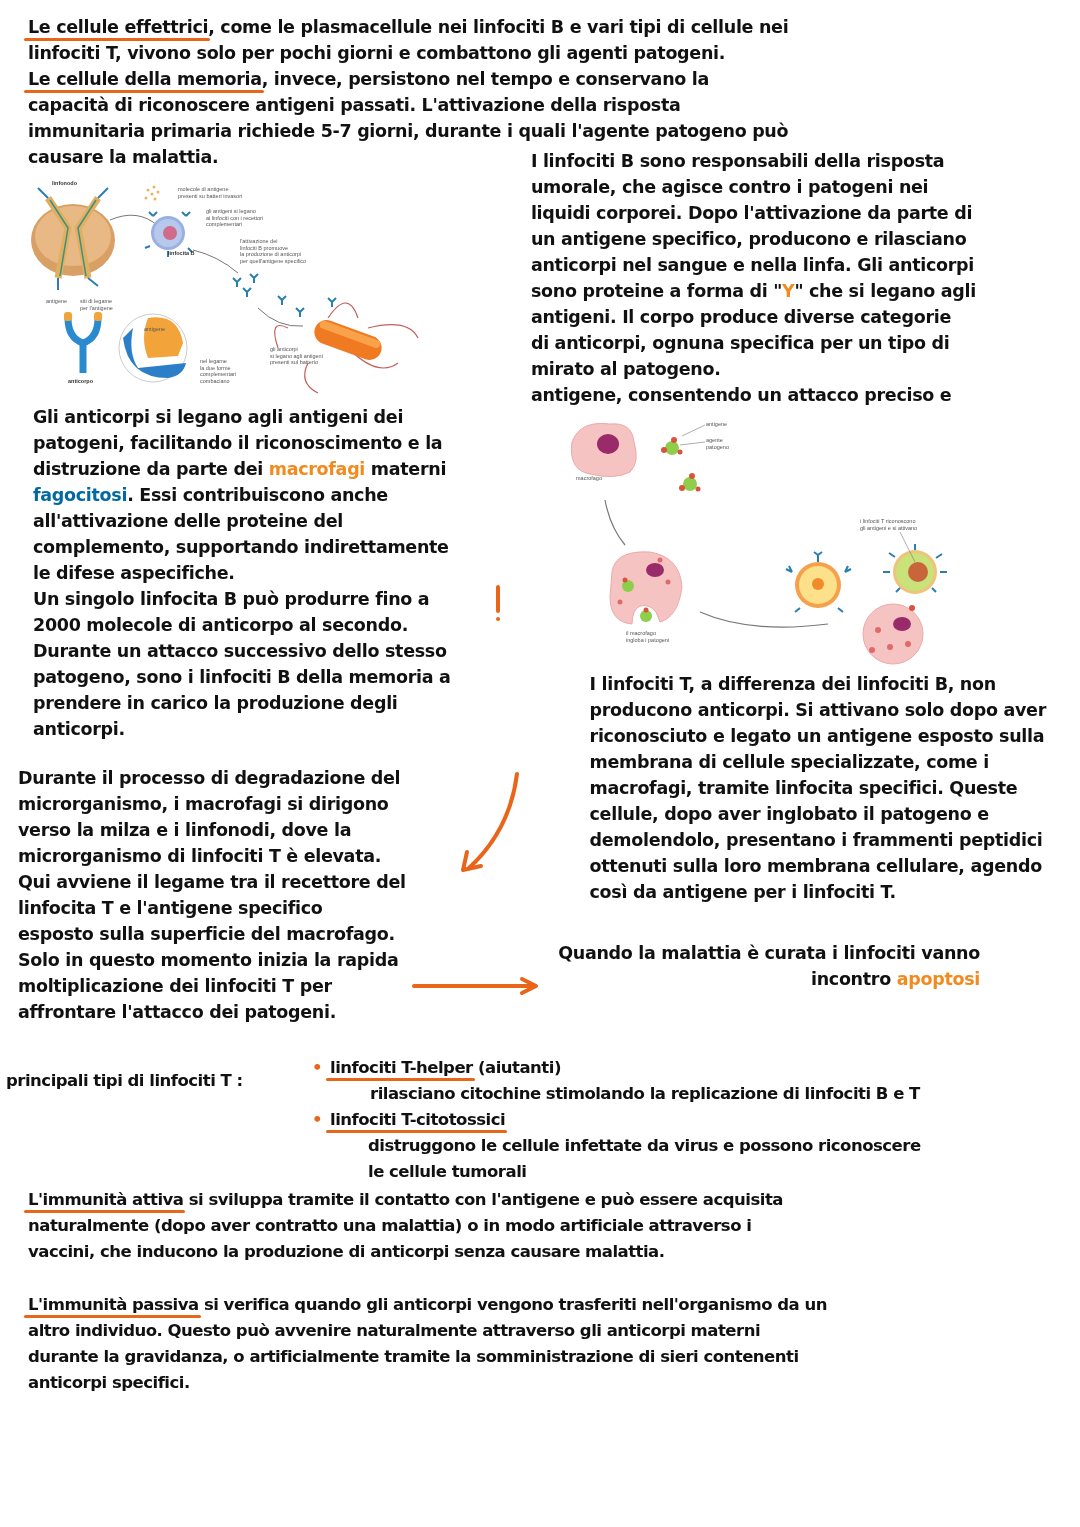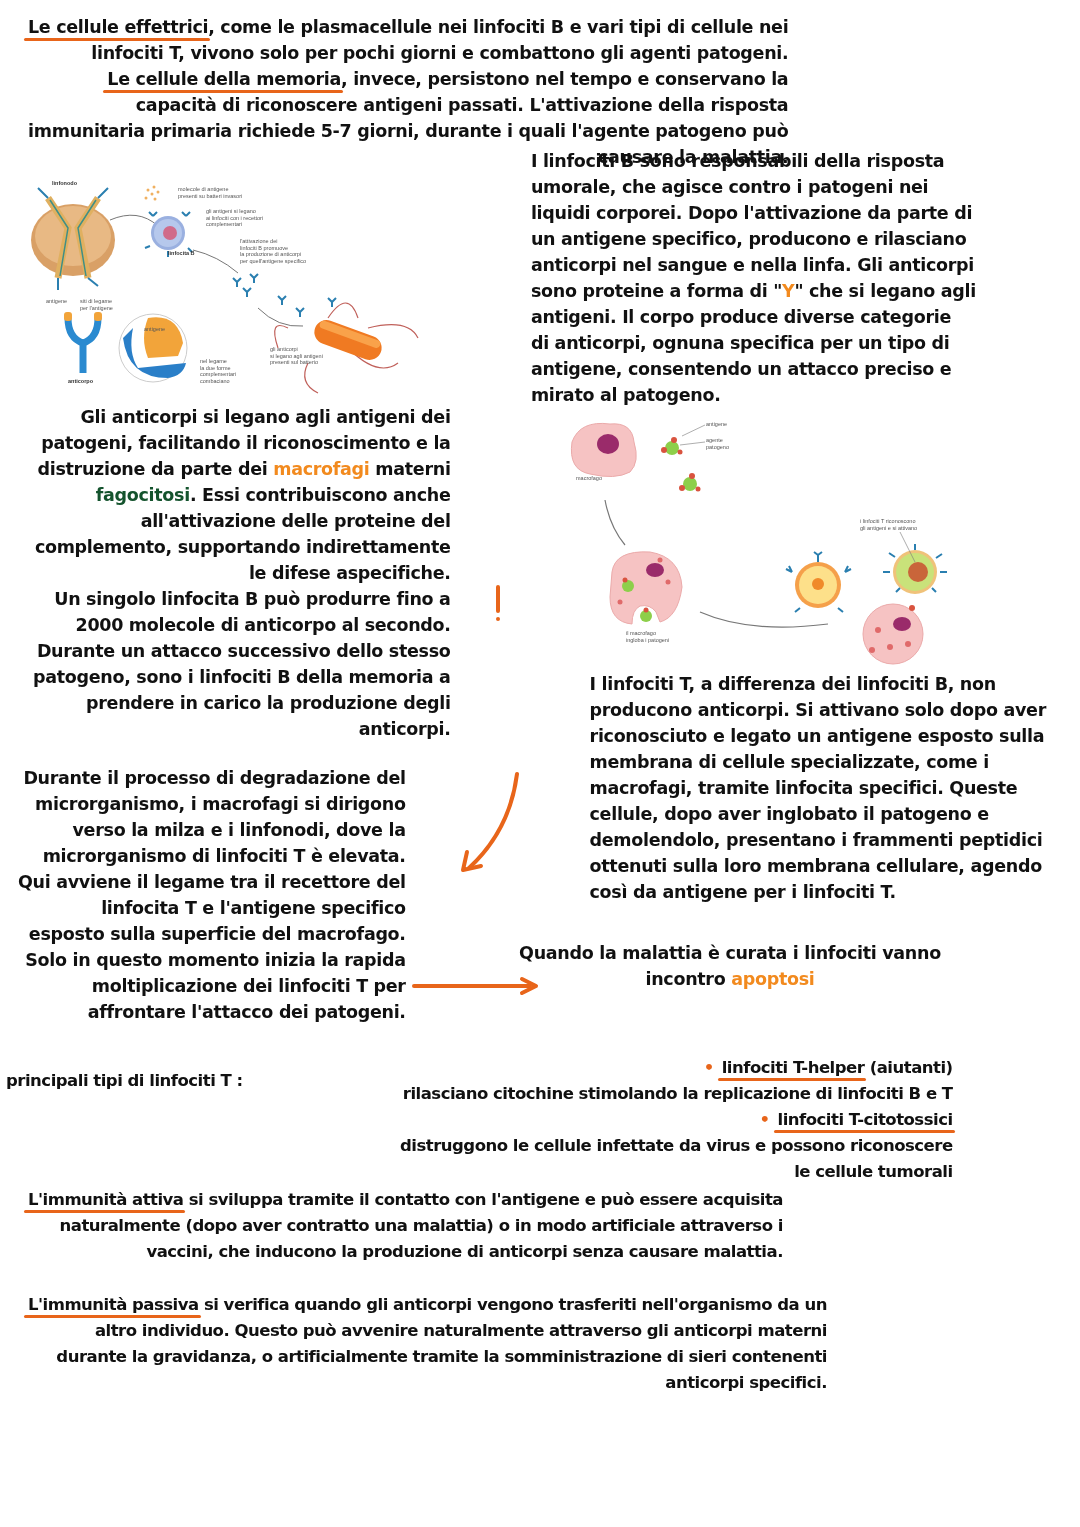--- a/index.html
+++ b/index.html
@@ -1,27 +1,27 @@
 <!DOCTYPE html>
 <html><head>
 <meta charset="utf-8">
 <style>
   html, body { margin: 0; padding: 0; background: #ffffff; }
   body { width: 1080px; height: 1527px; position: relative; overflow: hidden;
          font-family: "DejaVu Sans", sans-serif; color: #111; }
   .t { position: absolute; font-size: 17.5px; line-height: 26px; font-weight: bold;
-       letter-spacing: -0.3px; white-space: nowrap; text-align: right; }
+       letter-spacing: -0.3px; white-space: nowrap; }
   .t .ln { display: block; }
   .r { text-align: left; }
-  .c { text-align: center; }
+  .c { text-align: right; }
   .ul { position: relative; }
   .ul::after { content: ""; position: absolute; left: -4px; right: -2px; bottom: -4px;
                height: 3px; border-radius: 2px; background: #e8651a; }
   .or { color: #f28a1e; }
-  .or2 { color: #14532d; }
+  .or2 { color: #0369a1; }
   .fig { position: absolute; }
   .fig .lbl { position: absolute; font-size: 5.5px; line-height: 6.5px; color: #555;
               font-family: "Liberation Sans", sans-serif; font-weight: normal; white-space: nowrap; }
   .fig .lbl.b { font-weight: bold; color: #333; }
   .bullet { color: #e8651a; margin-right: 8px; }
   .small { font-size: 16.5px; letter-spacing: -0.5px; }
 </style>
 </head>
 <body>
 
@@ -107,22 +107,22 @@
 
 <div class="t r" style="right:104px; top:148px;">
   <span class="ln">I linfociti B sono responsabili della risposta</span>
   <span class="ln">umorale, che agisce contro i patogeni nei</span>
   <span class="ln">liquidi corporei. Dopo l'attivazione da parte di</span>
   <span class="ln">un antigene specifico, producono e rilasciano</span>
   <span class="ln">anticorpi nel sangue e nella linfa. Gli anticorpi</span>
   <span class="ln"><span>sono proteine a forma di "</span><span class="or">Y</span><span>" che si legano agli</span></span>
   <span class="ln">antigeni. Il corpo produce diverse categorie</span>
   <span class="ln">di anticorpi, ognuna specifica per un tipo di</span>
+  <span class="ln">mirato al patogeno.</span>
   <span class="ln">antigene, consentendo un attacco preciso e</span>
-  <span class="ln">mirato al patogeno.</span>
 </div>
 
 <div class="t" style="left:33px; top:404px;">
   <span class="ln">Gli anticorpi si legano agli antigeni dei</span>
   <span class="ln">patogeni, facilitando il riconoscimento e la</span>
   <span class="ln"><span>distruzione da parte dei </span><span class="or">macrofagi</span><span> materni</span></span>
   <span class="ln"><span class="or2">fagocitosi</span><span>. Essi contribuiscono anche</span></span>
   <span class="ln">all'attivazione delle proteine del</span>
   <span class="ln">complemento, supportando indirettamente</span>
   <span class="ln">le difese aspecifiche.</span>
@@ -237,21 +237,21 @@
   <path d="M4 10 L120 10" stroke="#e8651a" stroke-width="4" stroke-linecap="round"></path>
   <path d="M112 3 L126 10 L112 17" stroke="#e8651a" stroke-width="4" fill="none" stroke-linecap="round" stroke-linejoin="round"></path>
 </svg>
 
 <div class="t c" style="left:480px; top:940px; width:500px;">
   <span class="ln">Quando la malattia è curata i linfociti vanno</span>
   <span class="ln"><span>incontro </span><span class="or">apoptosi</span></span>
 </div>
 
 <div class="t small" style="left:6px; top:1068px;">principali tipi di linfociti T :</div>
-<div class="t small" style="left:312px; top:1055px;margin-left:32px;">
+<div class="t small" style="left:312px; top:1055px;">
   <span class="ln"><span class="bullet">•</span><span class="ul">linfociti T-helper</span><span> (aiutanti)</span></span>
   <span class="ln" style="padding-left:58px;">rilasciano citochine stimolando la replicazione di linfociti B e T</span>
   <span class="ln"><span class="bullet">•</span><span class="ul">linfociti T-citotossici</span><span></span></span>
   <span class="ln" style="padding-left:56px;">distruggono le cellule infettate da virus e possono riconoscere</span>
   <span class="ln" style="padding-left:56px;">le cellule tumorali</span>
 </div>
 
 <div class="t small" style="left:28px; top:1187px;">
   <span class="ln"><span class="ul">L'immunità attiva</span><span> si sviluppa tramite il contatto con l'antigene e può essere acquisita</span></span>
   <span class="ln">naturalmente (dopo aver contratto una malattia) o in modo artificiale attraverso i</span>

